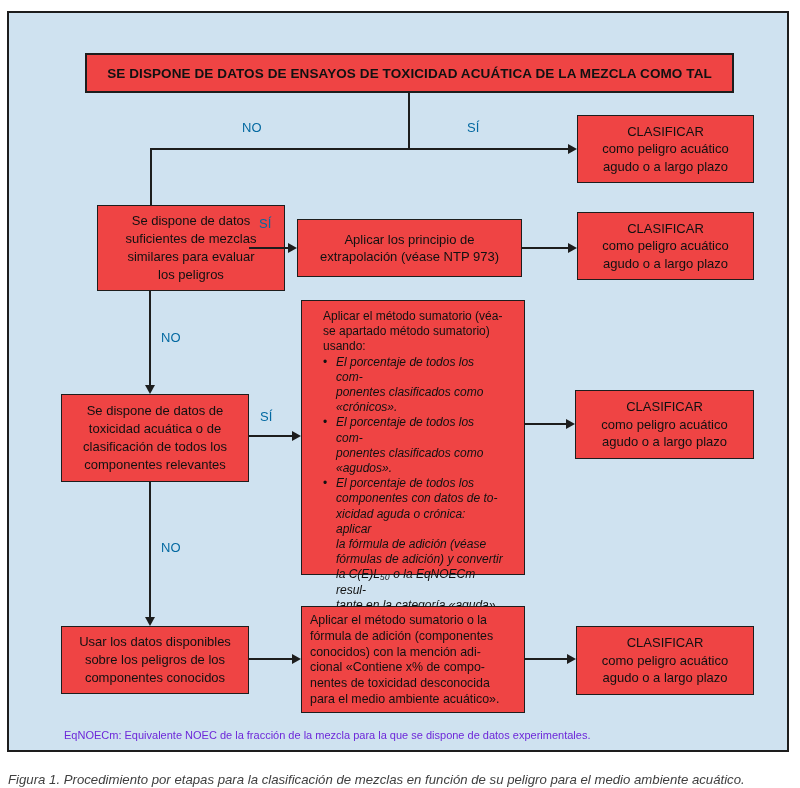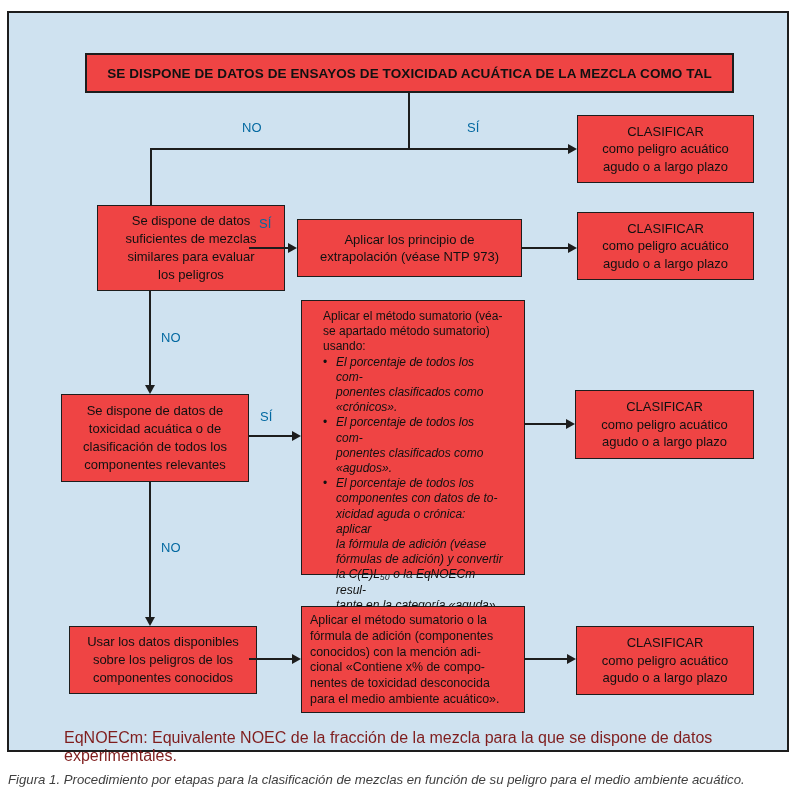--- a/index.html
+++ b/index.html
@@ -23,21 +23,21 @@
     font-size:13.5px;letter-spacing:0.1px;border-width:2px;
   }
   .classify{font-size:13px;line-height:17.5px;}
   .c1{left:568px;top:102px;width:177px;height:68px;}
   .c2{left:568px;top:199px;width:177px;height:68px;}
   .c3{left:566px;top:377px;width:179px;height:69px;}
   .c4{left:567px;top:613px;width:178px;height:69px;}
   .qbox{font-size:13px;line-height:18px;}
   .b2{left:52px;top:192px;width:188px;height:86px;margin-left:36px;}
   .b3{left:52px;top:381px;width:188px;height:88px;}
-  .b4{left:60px;top:613px;width:188px;height:68px;}
+  .b4{left:52px;top:613px;width:188px;height:68px;}
   .extrap{left:288px;top:206px;width:225px;height:58px;font-size:13px;line-height:17.5px;}
   .sumbox{
     left:292px;top:287px;width:224px;height:275px;
     display:block;text-align:left;font-size:12px;line-height:15.2px;
     padding:8px 21px;
   }
   .bullet-row{display:flex;}
   .bullet-dot{width:13px;flex:0 0 13px;}
   .bullet-text{flex:1;font-style:italic;}
   .addbox{
@@ -45,21 +45,21 @@
     display:block;text-align:left;font-size:12.4px;line-height:15.8px;
     padding:6px 8px;
   }
   .hline{position:absolute;height:2px;background:#1d1d1d;}
   .vline{position:absolute;width:2px;background:#1d1d1d;}
   .ah-r{position:absolute;width:0;height:0;border-top:5px solid transparent;
         border-bottom:5px solid transparent;border-left:9px solid #1d1d1d;}
   .ah-d{position:absolute;width:0;height:0;border-left:5px solid transparent;
         border-right:5px solid transparent;border-top:9px solid #1d1d1d;}
   .blabel{position:absolute;font-size:13px;color:#0369a1;}
-  .footnote{position:absolute;left:55px;top:716px;font-size:16px;color:#7f1d1d;}
+  .footnote{position:absolute;left:55px;top:716px;font-size:11px;color:#6d28d9;}
   .caption{
     position:absolute;left:8px;top:772px;width:786px;font-size:13.2px;
     font-style:italic;color:#404040;
   }
 </style>
 </head>
 <body>
 
 <div id="page">
   <div id="panel">

